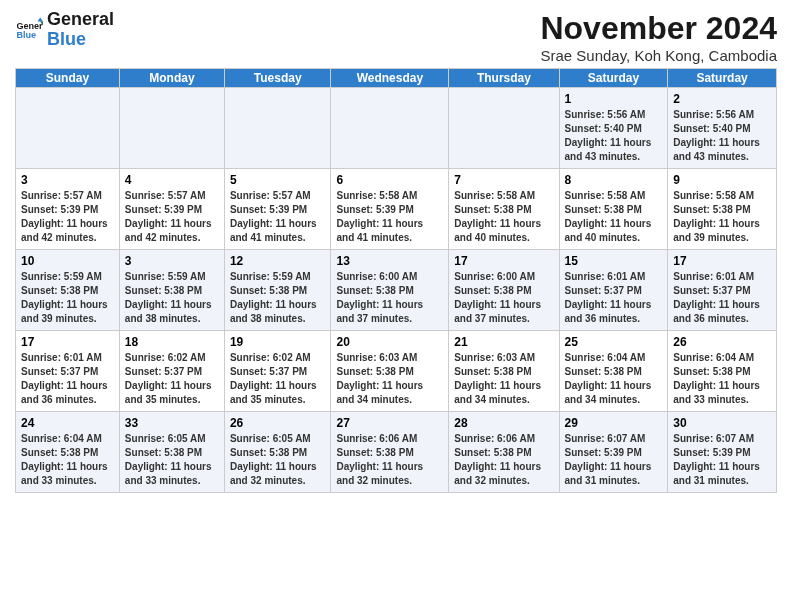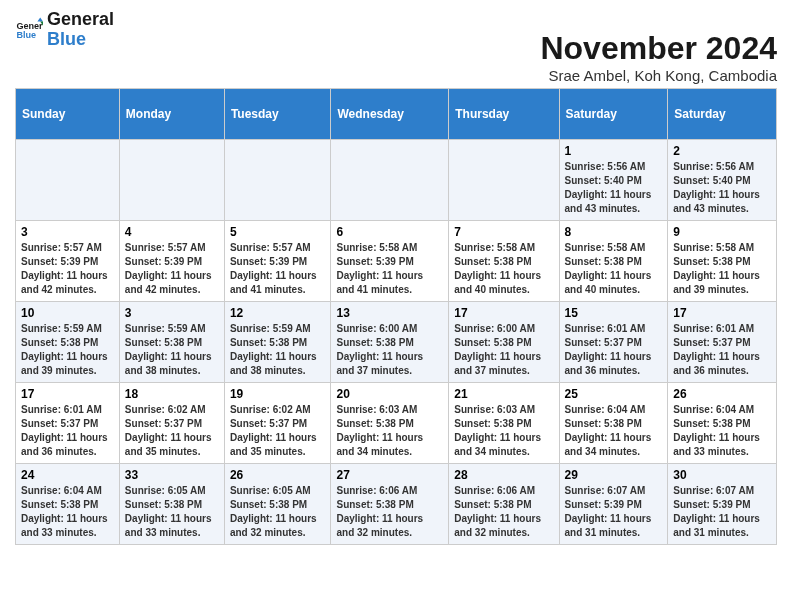--- a/index.html
+++ b/index.html
@@ -29,41 +29,40 @@
     }
     .logo-text span {
       color: #2e7ecb;
     }
     .logo-icon {
       width: 28px;
       height: 28px;
     }
     .title-block {
       text-align: right;
-      margin-top: 20px;
     }
     .main-title {
       font-size: 32px;
       font-weight: bold;
       color: #1a1a1a;
     }
     .sub-title {
       font-size: 15px;
       color: #333;
     }
     table {
       width: 100%;
       border-collapse: collapse;
       font-size: 11px;
     }
     thead tr th {
       background-color: #2e7ecb;
       color: white;
-      text-align: left;
-      padding: 18px 6px;
+      text-align: center;
+      padding: 2px 6px;
       font-size: 12px;
       font-weight: bold;
       border: 1px solid #ccc;
     }
     tbody tr td {
       border: 1px solid #ccc;
       vertical-align: top;
       padding: 4px 5px;
       min-height: 70px;
       height: 70px;
@@ -102,21 +101,21 @@
     </svg>
     <div>
       <div class="logo-text">
         <span style="color:#1a1a1a">General</span><br>
         <span style="color:#2e7ecb">Blue</span>
       </div>
     </div>
   </div>
   <div class="title-block">
     <div class="main-title">November 2024</div>
-    <div class="sub-title">Srae Ambel, Koh Kong, Cambodia</div>
+    <div class="sub-title">Srae Sunday, Koh Kong, Cambodia</div>
   </div>
 </div>
 
 <table>
   <thead>
     <tr>
     <th>Sunday</th>
         <th>Monday</th>
         <th>Tuesday</th>
         <th>Wednesday</th>

